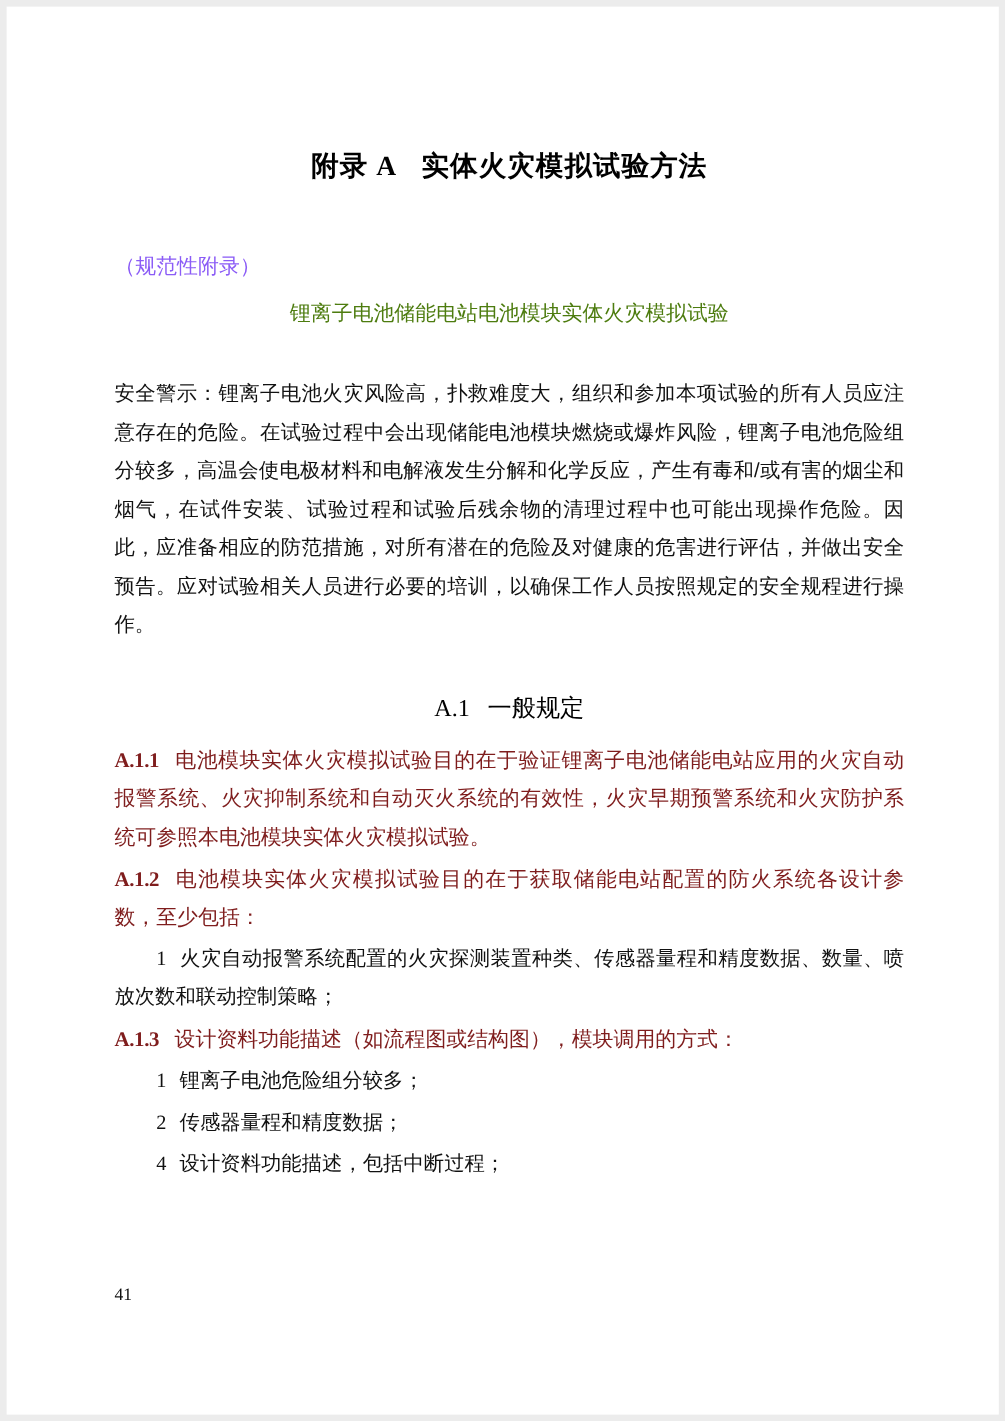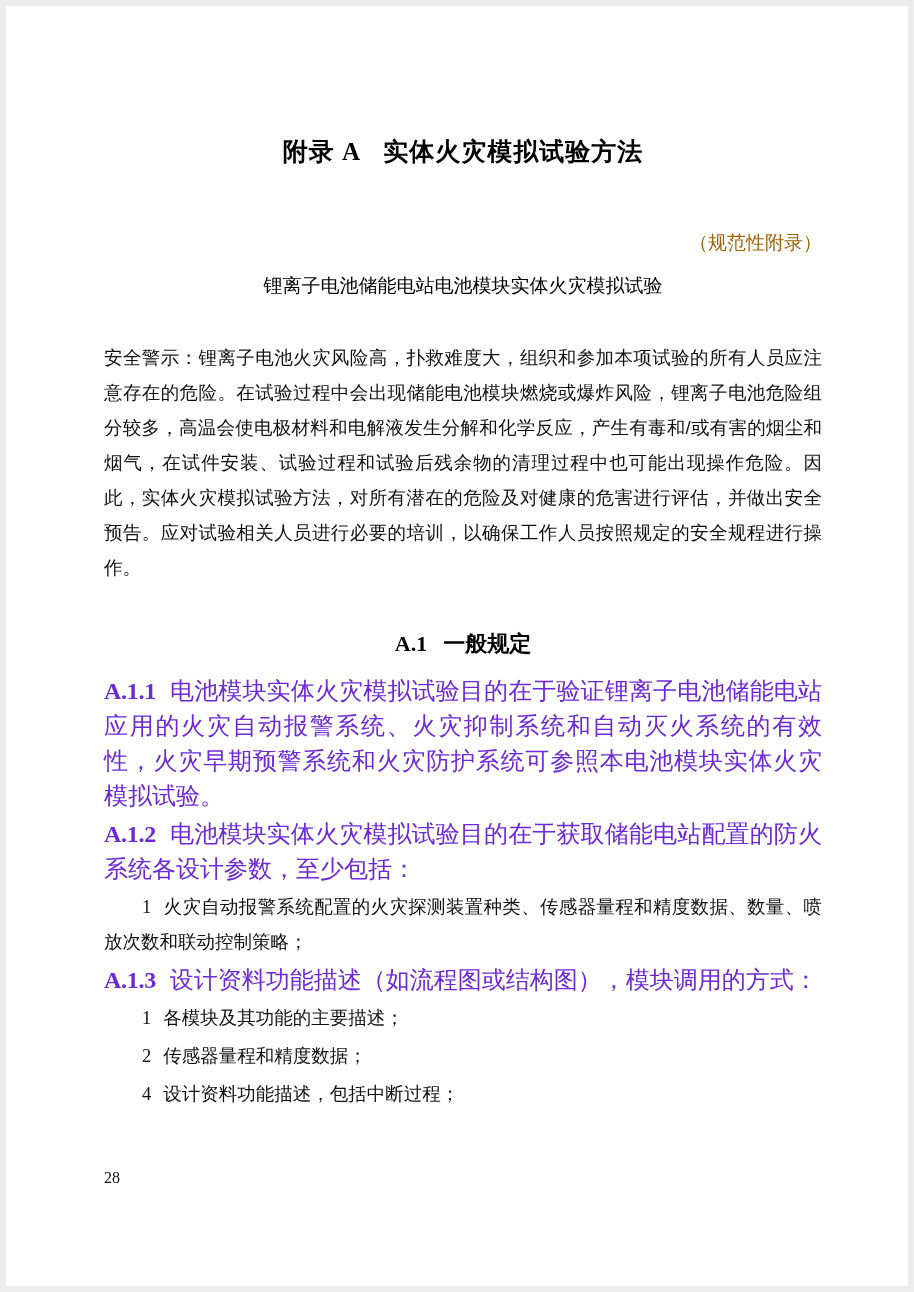--- a/index.html
+++ b/index.html
@@ -44,31 +44,31 @@
   }
   .appendix-title .tnum {
     font-family: "Liberation Serif", "DejaVu Serif", serif;
   }
   .gap-wide { display: inline-block; width: 22px; }
 
   
   .subtitle-normative {
     margin: 0;
     padding-top: 60px;
-    text-align: right;
+    text-align: left;
     font-size: 19px;
-    color: #a16207;
+    color: #8b5cf6;
     line-height: 1.5;
   }
   .subtitle-name {
     margin: 0;
     padding-top: 14px;
     text-align: center;
     font-size: 19px;
-    color: #000000;
+    color: #4d7c0f;
     line-height: 1.5;
   }
 
   
   .warning {
     margin: 0;
     padding-top: 40px;
     font-family: "Liberation Sans", "DejaVu Sans", sans-serif;
     font-size: 18.5px;
     line-height: 35px;
@@ -77,38 +77,38 @@
     color: #111;
   }
 
   
   .clause-heading {
     margin: 0;
     padding-top: 44px;
     padding-bottom: 12px;
     text-align: center;
     font-family: "Liberation Sans", "DejaVu Sans", sans-serif;
-    font-weight: bold;
+    font-weight: normal;
     font-size: 22px;
     color: #000;
   }
   .clause-heading .tnum {
     font-family: "Liberation Serif", "DejaVu Serif", serif;
   }
   .gap-mid { display: inline-block; width: 16px; }
 
   
   .para {
     margin: 0;
     padding-top: 3px;
-    font-size: 24px;
+    font-size: 19px;
     line-height: 35px;
     text-align: justify;
     text-justify: inter-ideograph;
-    color: #6d28d9;
+    color: #7f1d1d;
   }
   .para .label {
     font-weight: bold;
     font-family: "Liberation Serif", "DejaVu Serif", serif;
     letter-spacing: -0.3px;
   }
   .para .gap-sm { display: inline-block; width: 14px; }
 
   
   .list-item {
@@ -143,21 +143,21 @@
   <div class="content">
 
     <h1 class="appendix-title">
       <span class="tnum">附录 A</span><span class="gap-wide"></span><span>实体火灾模拟试验方法</span>
     </h1>
 
     <p class="subtitle-normative">（规范性附录）</p>
 
     <p class="subtitle-name">锂离子电池储能电站电池模块实体火灾模拟试验</p>
 
-    <p class="warning">安全警示：锂离子电池火灾风险高，扑救难度大，组织和参加本项试验的所有人员应注意存在的危险。在试验过程中会出现储能电池模块燃烧或爆炸风险，锂离子电池危险组分较多，高温会使电极材料和电解液发生分解和化学反应，产生有毒和/或有害的烟尘和烟气，在试件安装、试验过程和试验后残余物的清理过程中也可能出现操作危险。因此，实体火灾模拟试验方法，对所有潜在的危险及对健康的危害进行评估，并做出安全预告。应对试验相关人员进行必要的培训，以确保工作人员按照规定的安全规程进行操作。</p>
+    <p class="warning">安全警示：锂离子电池火灾风险高，扑救难度大，组织和参加本项试验的所有人员应注意存在的危险。在试验过程中会出现储能电池模块燃烧或爆炸风险，锂离子电池危险组分较多，高温会使电极材料和电解液发生分解和化学反应，产生有毒和/或有害的烟尘和烟气，在试件安装、试验过程和试验后残余物的清理过程中也可能出现操作危险。因此，应准备相应的防范措施，对所有潜在的危险及对健康的危害进行评估，并做出安全预告。应对试验相关人员进行必要的培训，以确保工作人员按照规定的安全规程进行操作。</p>
 
     <h2 class="clause-heading">
       <span class="tnum">A.1</span><span class="gap-mid"></span><span>一般规定</span>
     </h2>
 
     <p class="para">
       <span class="label">A.1.1</span><span class="gap-sm"></span><span>电池模块实体火灾模拟试验目的在于验证锂离子电池储能电站应用的火灾自动报警系统、火灾抑制系统和自动灭火系统的有效性，火灾早期预警系统和火灾防护系统可参照本电池模块实体火灾模拟试验。</span>
     </p>
 
     <p class="para">
@@ -168,28 +168,28 @@
       <span class="num">1</span><span class="gap-sm"></span><span>火灾自动报警系统配置的火灾探测装置种类、传感器量程和精度数据、数量、喷放次数和联动控制策略；</span>
     </p>
 
 
 
     <p class="para">
       <span class="label">A.1.3</span><span class="gap-sm"></span><span>设计资料功能描述（如流程图或结构图），模块调用的方式：</span>
     </p>
 
     <p class="list-item">
-      <span class="num">1</span><span class="gap-sm"></span><span>各模块及其功能的主要描述；</span>
+      <span class="num">1</span><span class="gap-sm"></span><span>锂离子电池危险组分较多；</span>
     </p>
 
     <p class="list-item">
       <span class="num">2</span><span class="gap-sm"></span><span>传感器量程和精度数据；</span>
     </p>
 
 
     <p class="list-item">
       <span class="num">4</span><span class="gap-sm"></span><span>设计资料功能描述，包括中断过程；</span>
     </p>
 
   </div>
 
-  <div class="page-number">28</div>
+  <div class="page-number">41</div>
 </div>
 
 </body></html>

